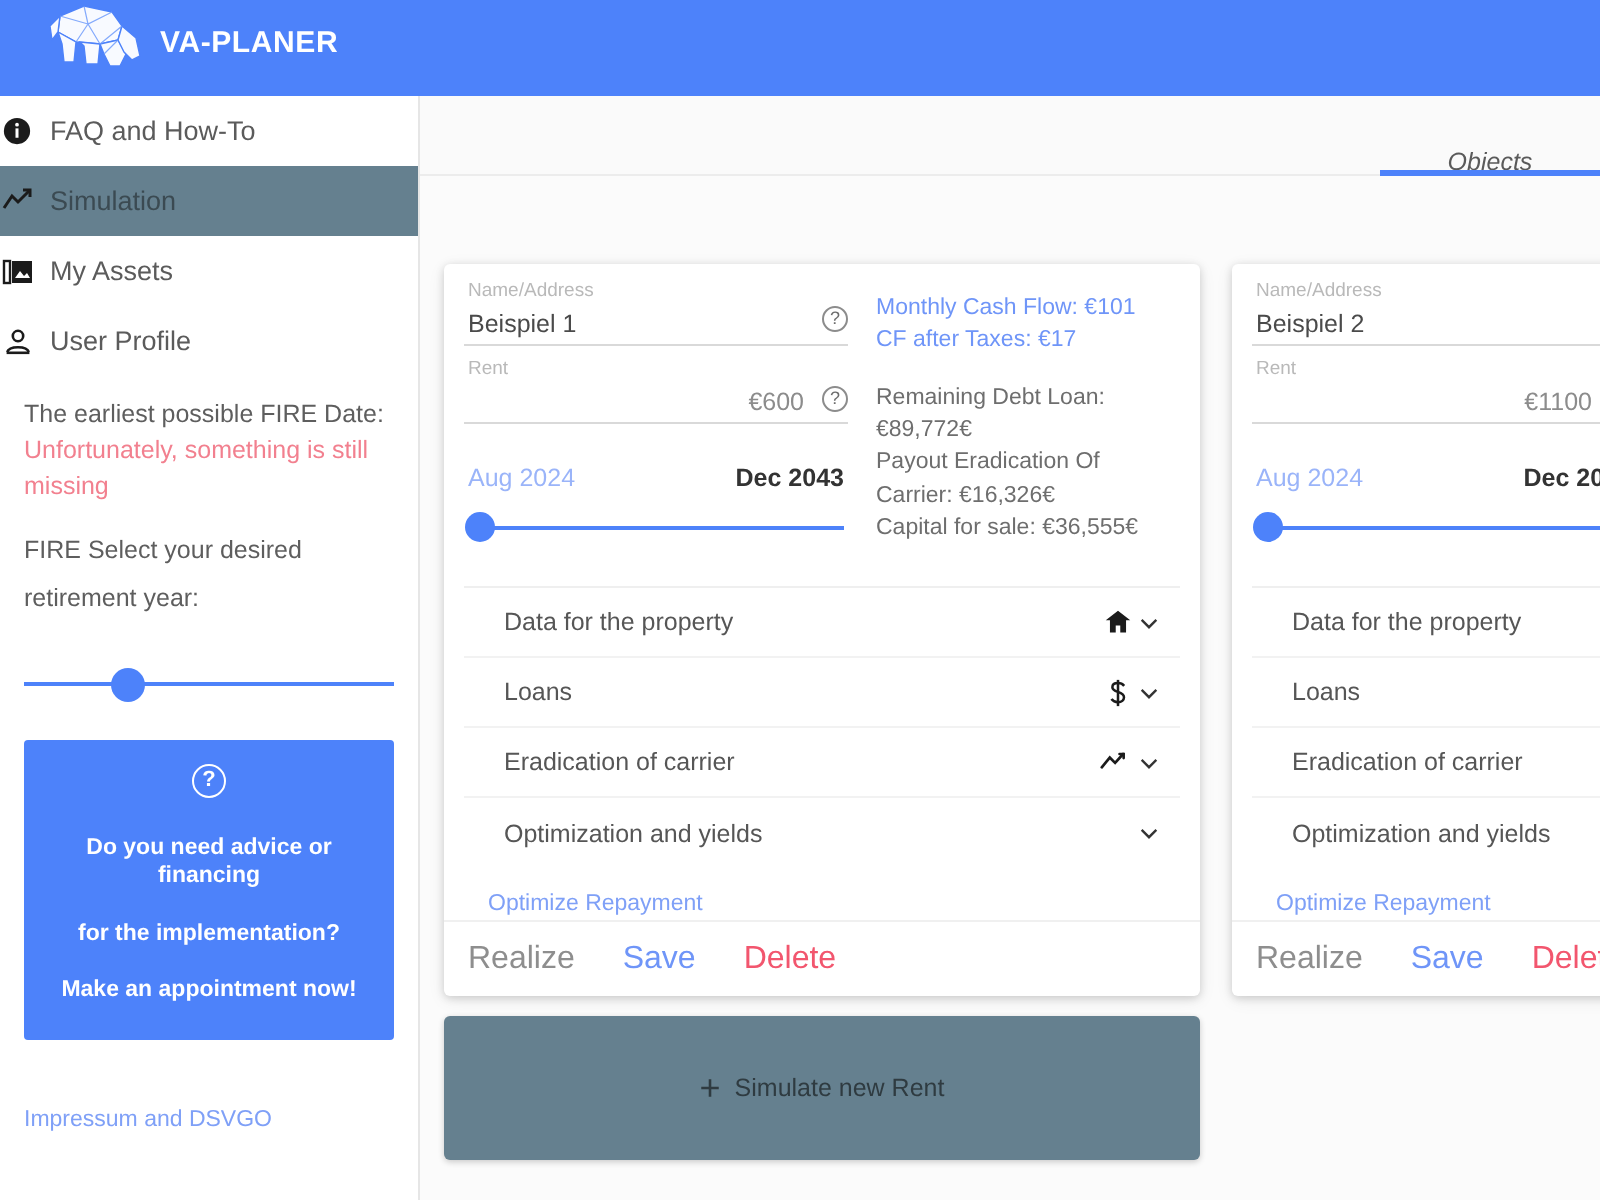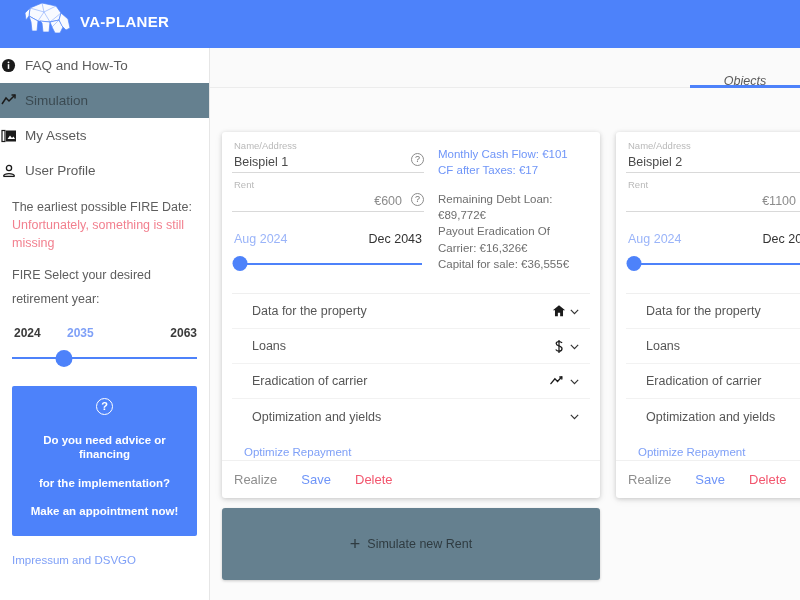--- a/index.html
+++ b/index.html
@@ -120,21 +120,21 @@
   .help {
     position:absolute; right:0; width:13px; height:13px; border-radius:50%;
     border:1px solid #8c8c8c; color:#6c6c6c; font-size:9px; line-height:11px;
     text-align:center; cursor:pointer; background:#fff;
   }
   .help.t1 { top:2px; }
   .help.t2 { top:3px; }
 
   .date-row { position:relative; height:18px; margin-top:20px; }
   .date-from { position:absolute; left:2px; top:0; font-size:12.5px; color:#9ab4f9; }
-  .date-to   { position:absolute; right:2px; top:0; font-size:12.5px; font-weight:400; color:#333;margin-left:21px; }
+  .date-to   { position:absolute; right:2px; top:0; font-size:12.5px; font-weight:700; color:#333;margin-left:21px; }
   .date-track-wrap { position:relative; height:18px; margin-top:5px; }
   .date-track { position:absolute; left:2px; right:2px; top:8px; height:1.5px; background:#4d82fa; }
   .date-thumb {
     position:absolute; top:1px; left:8px; width:15px; height:15px;
     border-radius:50%; background:#4d82fa; transform:translateX(-50%); cursor:pointer;
   }
 
   .cf { font-size:11.5px; color:#6f95f8; line-height:1.42; }
   .stats { font-size:11.5px; color:#6e6e6e; line-height:1.42; margin-top:12px; }
 
@@ -151,21 +151,21 @@
   .chev { width:12px; height:12px; display:inline-flex; align-items:center; justify-content:center; color:#3a3a3a; }
 
   .opt-link {
     font-size:11.5px; color:#7fa0f7; padding:12px 0 0 12px; cursor:pointer; display:inline-block;
   }
   .actions {
     position:absolute; left:0; right:0; bottom:0; height:38px;
     display:flex; align-items:center; gap:24px; padding:0 12px;
     border-top:1px solid #f0f0f0;
   }
-  .act { font-size:13px; cursor:pointer; }
+  .act { font-size:16px; cursor:pointer; }
   .act-realize { color:#8e8e8e; }
   .act-save { color:#6f95f8; }
   .act-delete { color:#f2566e; }
 
   
   .new-asset {
     position:absolute; left:12px; top:420px; width:378px; height:72px;
     background:#65808f; border-radius:3px;
     display:flex; align-items:center; justify-content:center;
     color:#2f3b41; font-size:12.5px; gap:7px; cursor:pointer;
@@ -244,25 +244,20 @@
       <span>User Profile</span>
     </div>
 
     <div class="side-text">
       <div>The earliest possible FIRE Date:</div>
       <div class="warn">Unfortunately, something is still missing</div>
       <div class="blk">FIRE Select your desired retirement year:</div>
     </div>
 
     <div class="yr-slider">
-      <div class="yr-labels">
-        <span class="yr-min">2024</span>
-        <span class="yr-cur">2035</span>
-        <span class="yr-max">2063</span>
-      </div>
       <div class="track-wrap">
         <div class="track"></div>
         <div class="thumb"></div>
       </div>
     </div>
 
     <div class="promo">
       <div class="qmark">?</div>
       <p>Do you need advice or financing</p>
       <p>for the implementation?</p>

